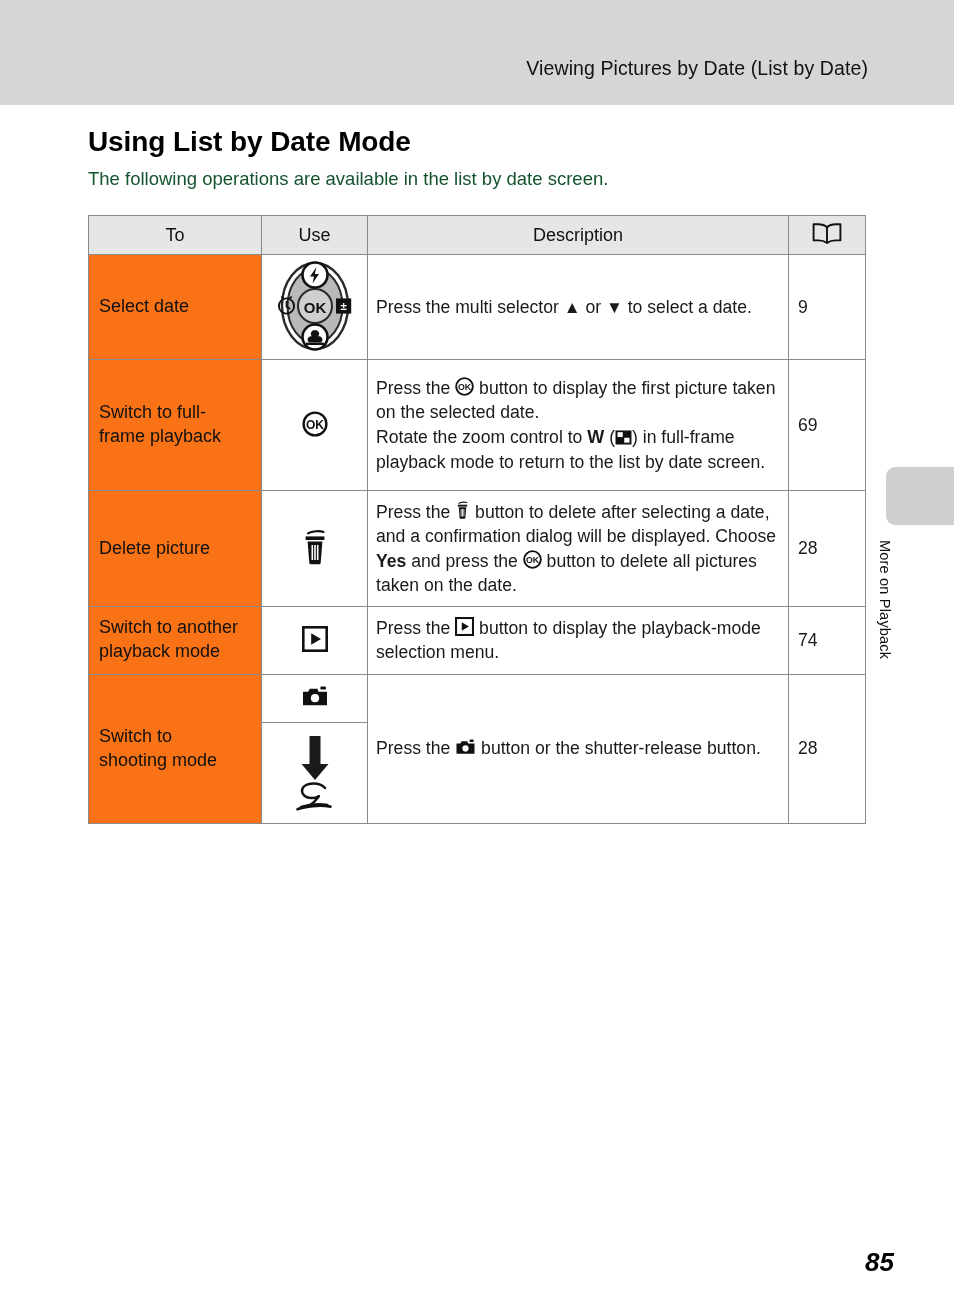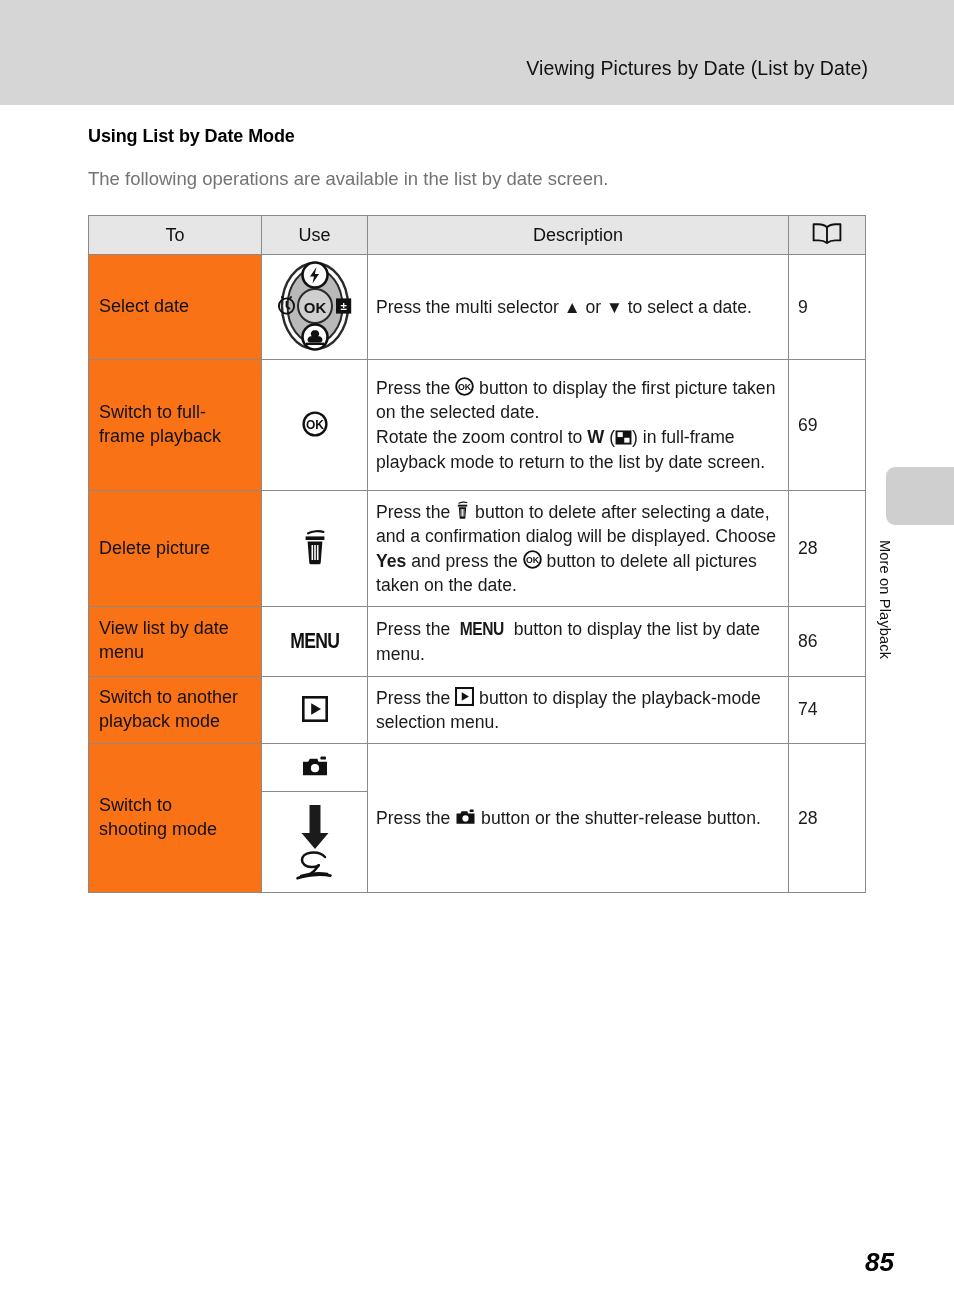--- a/index.html
+++ b/index.html
@@ -46,30 +46,30 @@
     font-size: 14.5px;
     color: #111;
     white-space: nowrap;
     transform-origin: 0 0;
     transform: rotate(90deg);
     letter-spacing: .2px;
   }
   .page-title {
     position: absolute;
     left: 88px; top: 126px;
-    font-size: 18px;
+    font-size: 28px;
     font-weight: bold;
     letter-spacing: -0.1px;
     color: #000;
   }
   .page-intro {
     position: absolute;
     left: 88px; top: 168px;
     font-size: 18.5px;
-    color: #737373;
+    color: #14532d;
   }
 
   
   .op-table {
     position: absolute;
     left: 88px; top: 215px;
     width: 750px;
     border-collapse: collapse;
     table-layout: fixed;
   }
@@ -277,30 +277,20 @@
               <line x1="15" y1="15" x2="15" y2="30" stroke="#fff" stroke-width="1.7"></line>
               <line x1="17.7" y1="15" x2="17.7" y2="30" stroke="#fff" stroke-width="1.7"></line>
             </svg></span><span> button to delete after selecting a date, and a confirmation dialog will be displayed. Choose </span><span class="bold">Yes</span><span> and press the </span><span class="ic"><svg class="ic-svg" width="19" height="19" viewBox="0 0 26 26" aria-hidden="true">
               <circle cx="13" cy="13" r="11.4" fill="#fff" stroke="#111" stroke-width="2.6"></circle>
               <text x="13" y="17.6" font-family="'Liberation Sans',sans-serif" font-size="12" font-weight="bold" text-anchor="middle" fill="#111">OK</text>
             </svg></span><span> button to delete all pictures taken on the date.</span>
       </td>
       <td class="cell-ref">28</td>
     </tr>
 
-    <tr>
-      <td class="cell-to">View list by date<br>menu</td>
-      <td class="cell-use" style="height:57px">
-        <span class="menu-glyph-big">MENU</span>
-      </td>
-      <td class="cell-desc">
-        <span>Press the </span><span class="menu-glyph">MENU</span><span> button to display the list by date menu.</span>
-      </td>
-      <td class="cell-ref">86</td>
-    </tr>
 
     <tr>
       <td class="cell-to">Switch to another<br>playback mode</td>
       <td class="cell-use" style="height:60px">
         <span class="ic">
           <svg class="ic-svg" width="26" height="26" viewBox="0 0 26 26" aria-hidden="true">
             <rect x="1.3" y="1.3" width="23.4" height="23.4" fill="#fff" stroke="#111" stroke-width="2.6"></rect>
             <path d="M9.2 7.2 L19 13 L9.2 18.8 Z" fill="#111"></path>
           </svg>
         </span>

